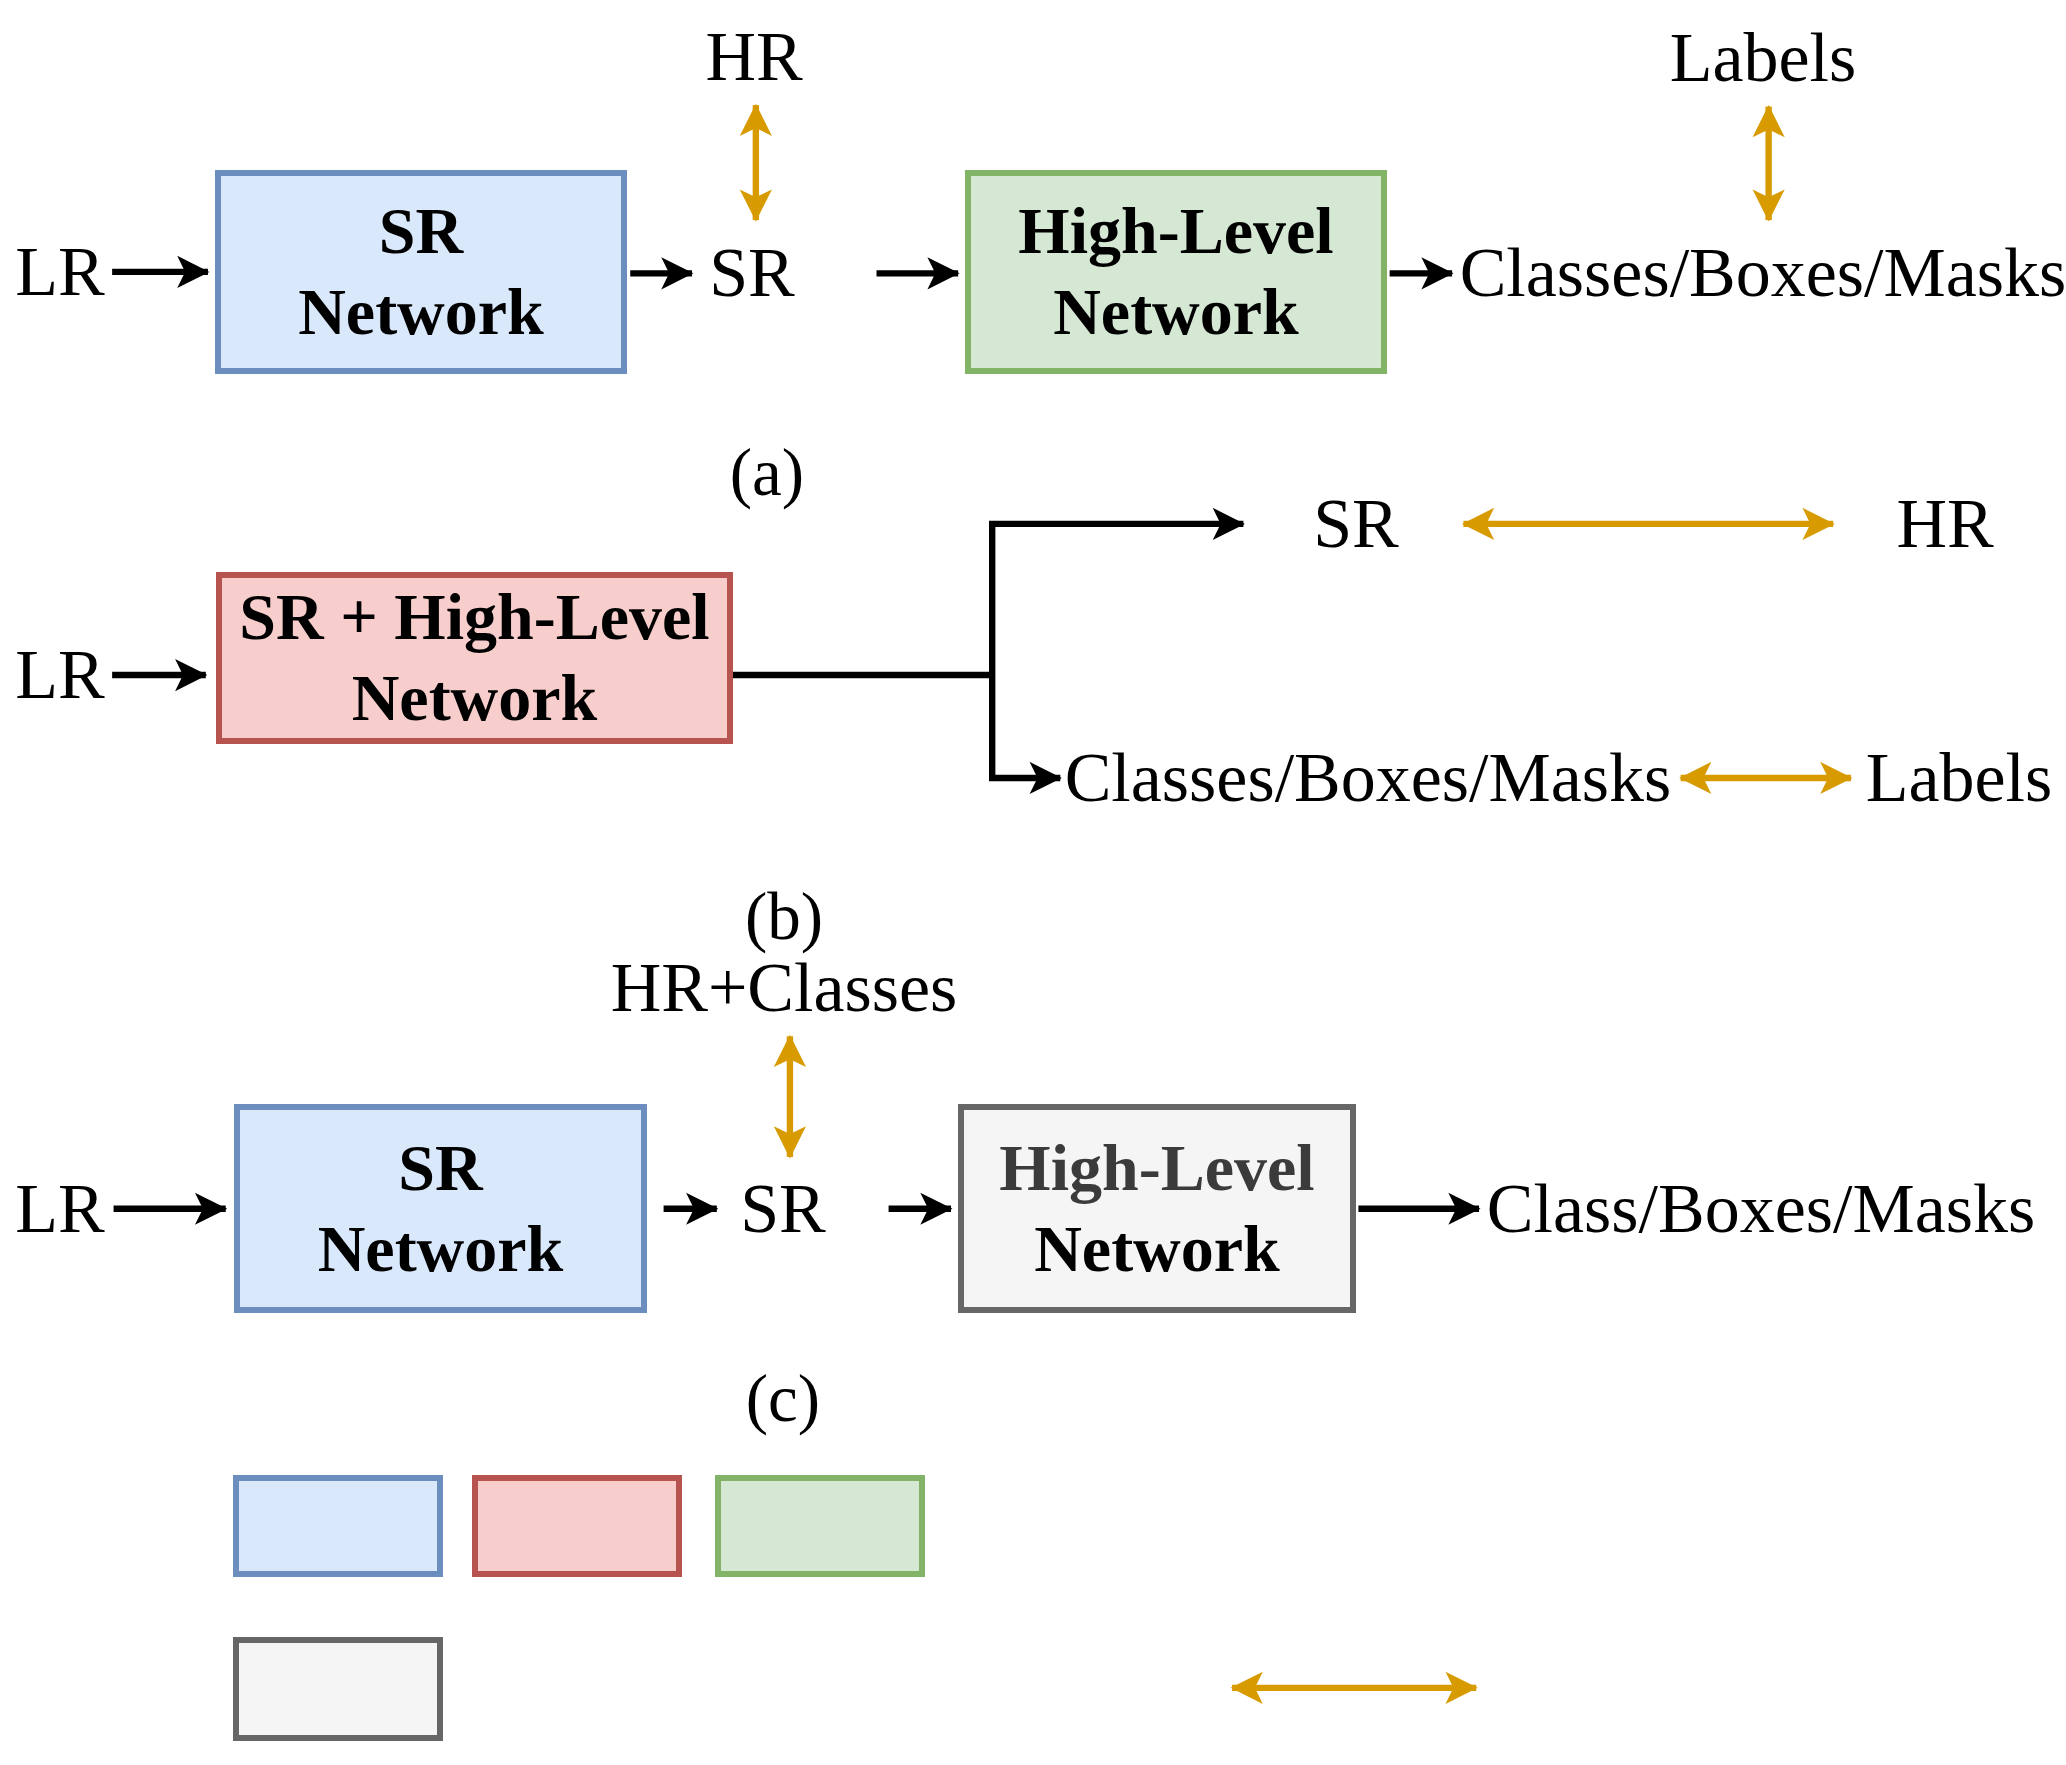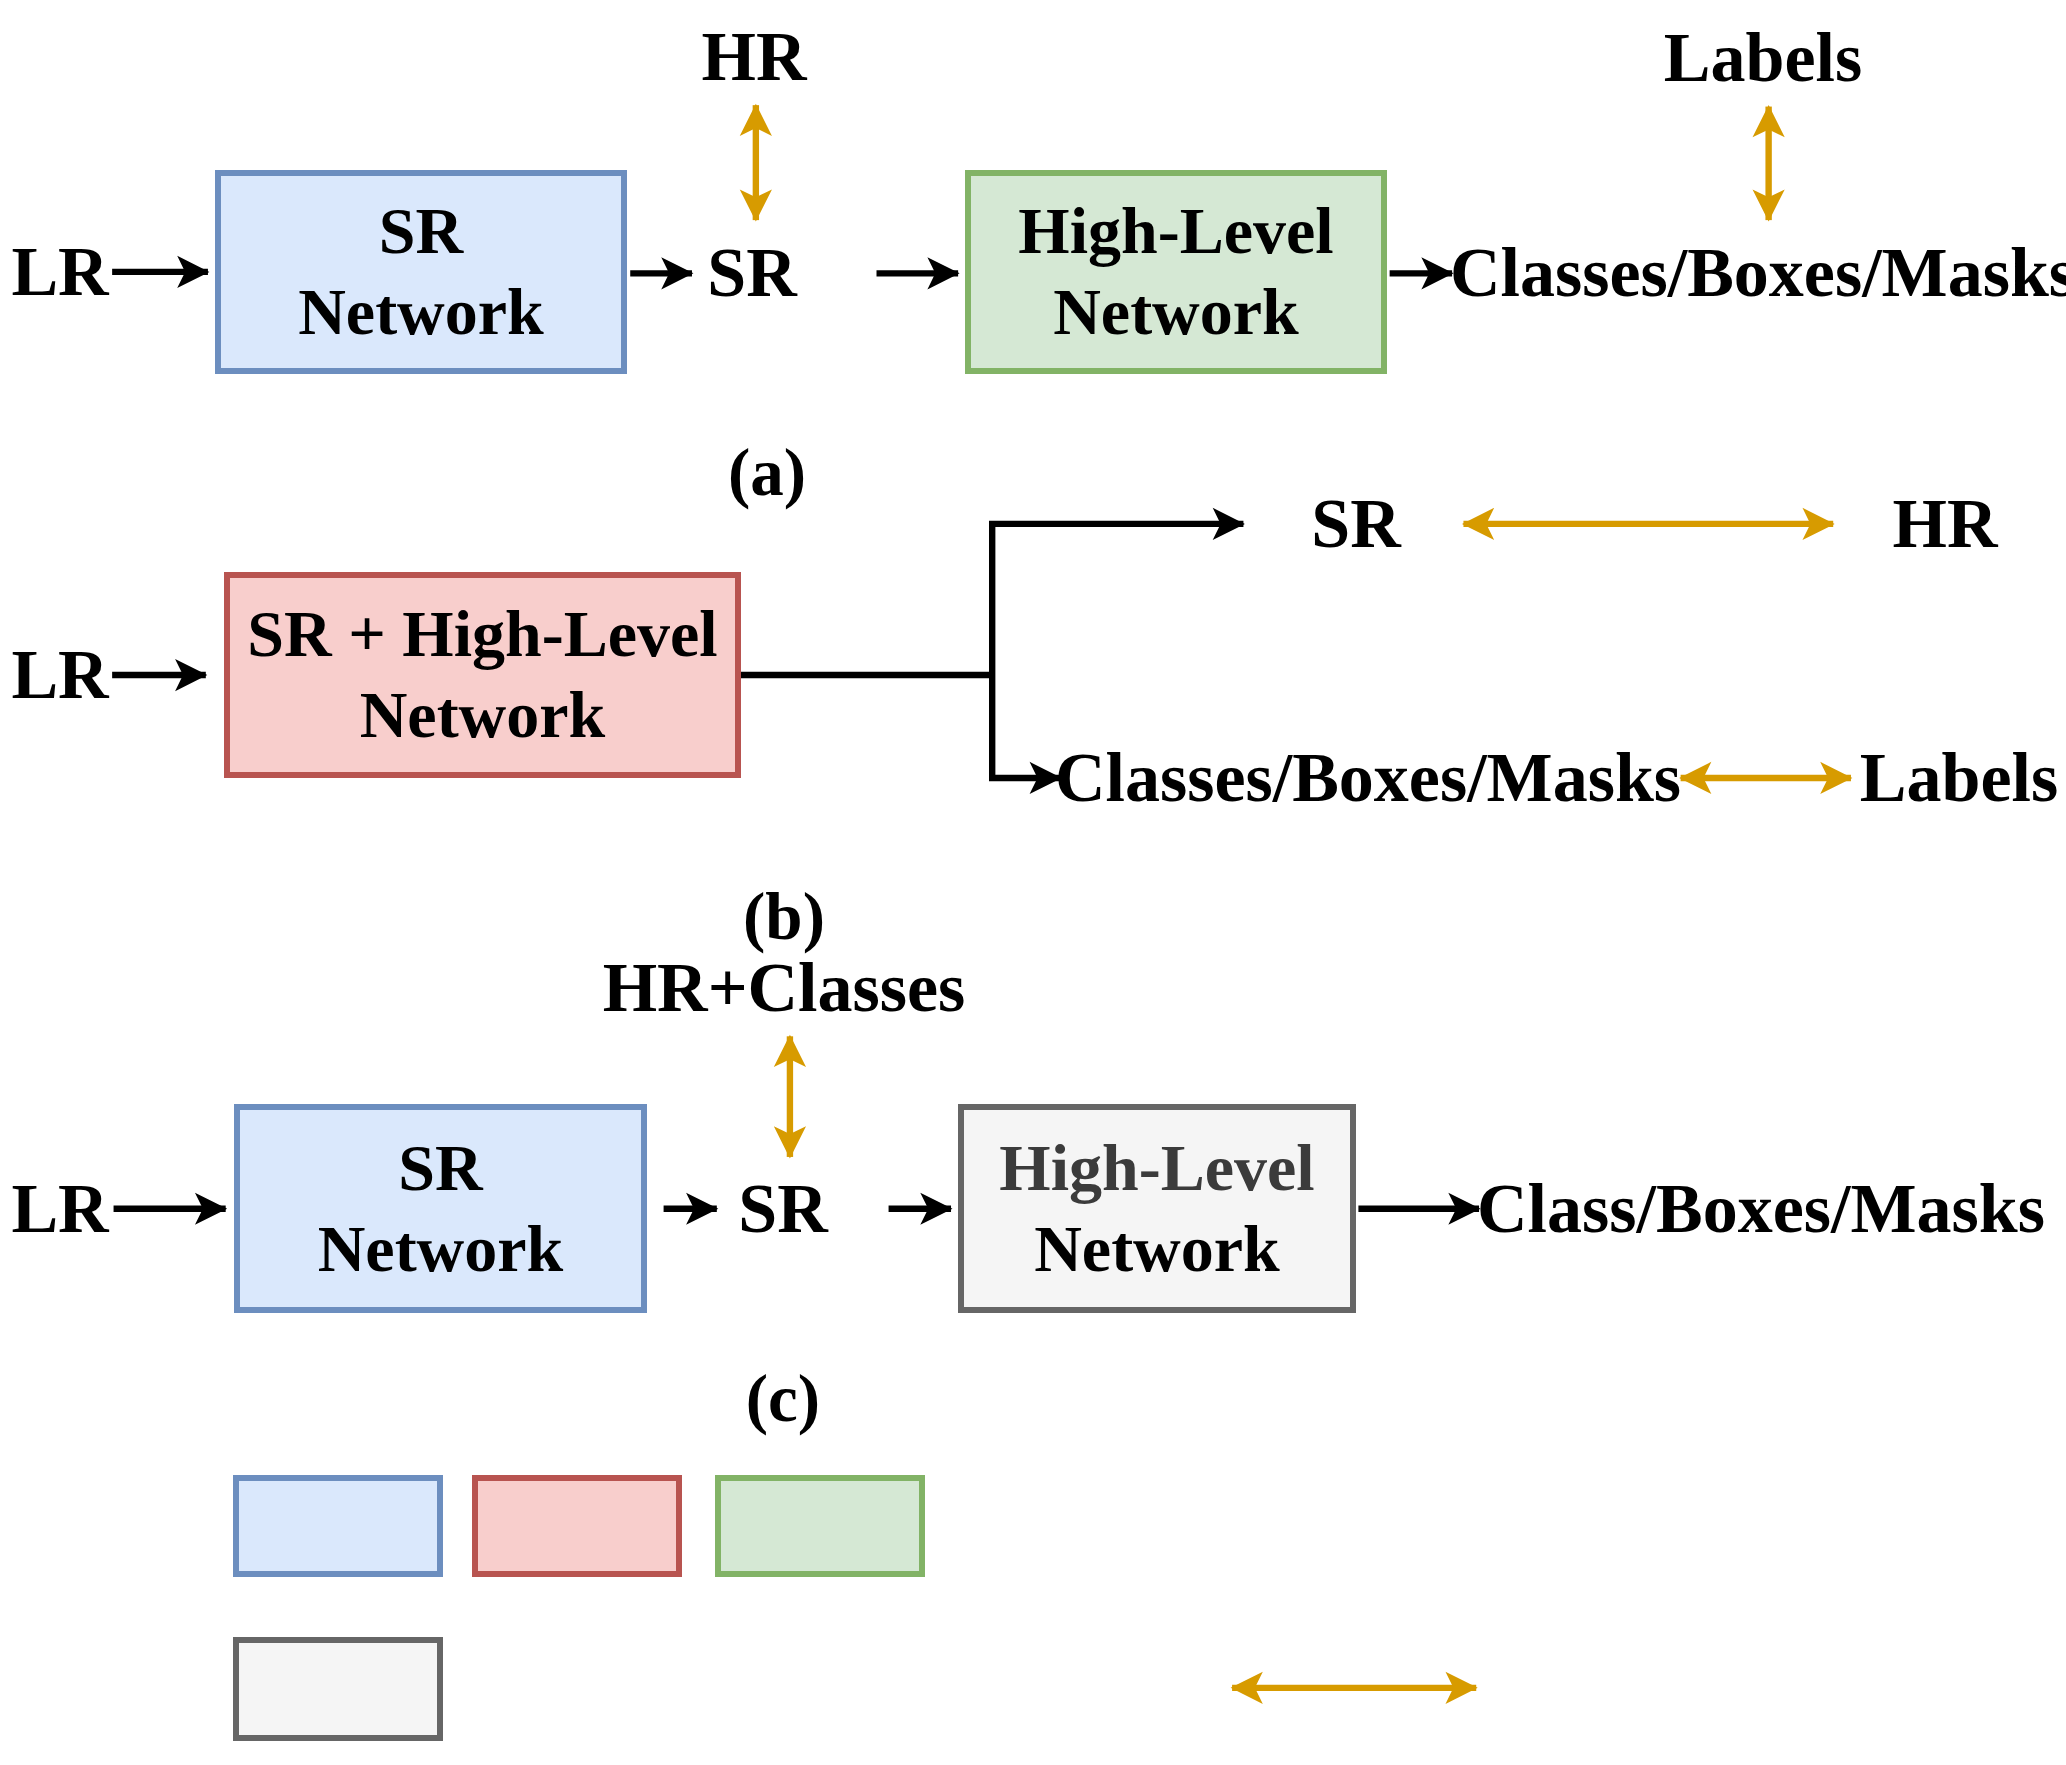--- a/index.html
+++ b/index.html
@@ -29,37 +29,37 @@
   }
   .box.blue {background:var(--blue-fill);  border:6.4px solid var(--blue-border)}
   .box.red  {background:var(--red-fill);   border:6.4px solid var(--red-border)}
   .box.green{background:var(--green-fill); border:6.4px solid var(--green-border)}
   .box.gray {background:var(--gray-fill);  border:6.4px solid var(--gray-border)}
   .box-line{white-space:nowrap}
   .box-line.muted{color:var(--muted-text)}
 
   .node-label,.caption,.legend-label{
     position:absolute; transform:translate(-50%,-50%);
-    white-space:nowrap; font-size:70px; line-height:1;font-weight:bold;
+    white-space:nowrap; font-size:70px; line-height:1;
   }
   .caption{font-size:67px}
   .legend-label{font-size:69px}
 
   
   #a-blue {left:215px;  top:170px; width:412px; height:204px}
   #a-green{left:965px; top:170px; width:422px; height:204px}
   #a-lr     {left:60px;   top:272px}
   #a-sr     {left:752px; top:273px}
   #a-hr     {left:754px; top:57px}
   #a-output {left:1763px; top:273px}
   #a-labels {left:1763px; top:58px}
   #a-caption{left:767px; top:472px}
 
   
-  #b-red{left:224px; top:572px; width:517px; height:206px}
+  #b-red{left:216px; top:572px; width:517px; height:172px}
   #b-lr     {left:60px;   top:675px}
   #b-sr     {left:1356px; top:524px}
   #b-hr     {left:1945px; top:524px}
   #b-output {left:1368px; top:778px}
   #b-labels {left:1959px; top:778px}
   #b-caption{left:784px; top:916px}
 
   
   #c-blue{left:234px;  top:1104px; width:413px; height:209px}
   #c-gray{left:958px; top:1104px; width:398px; height:209px}

